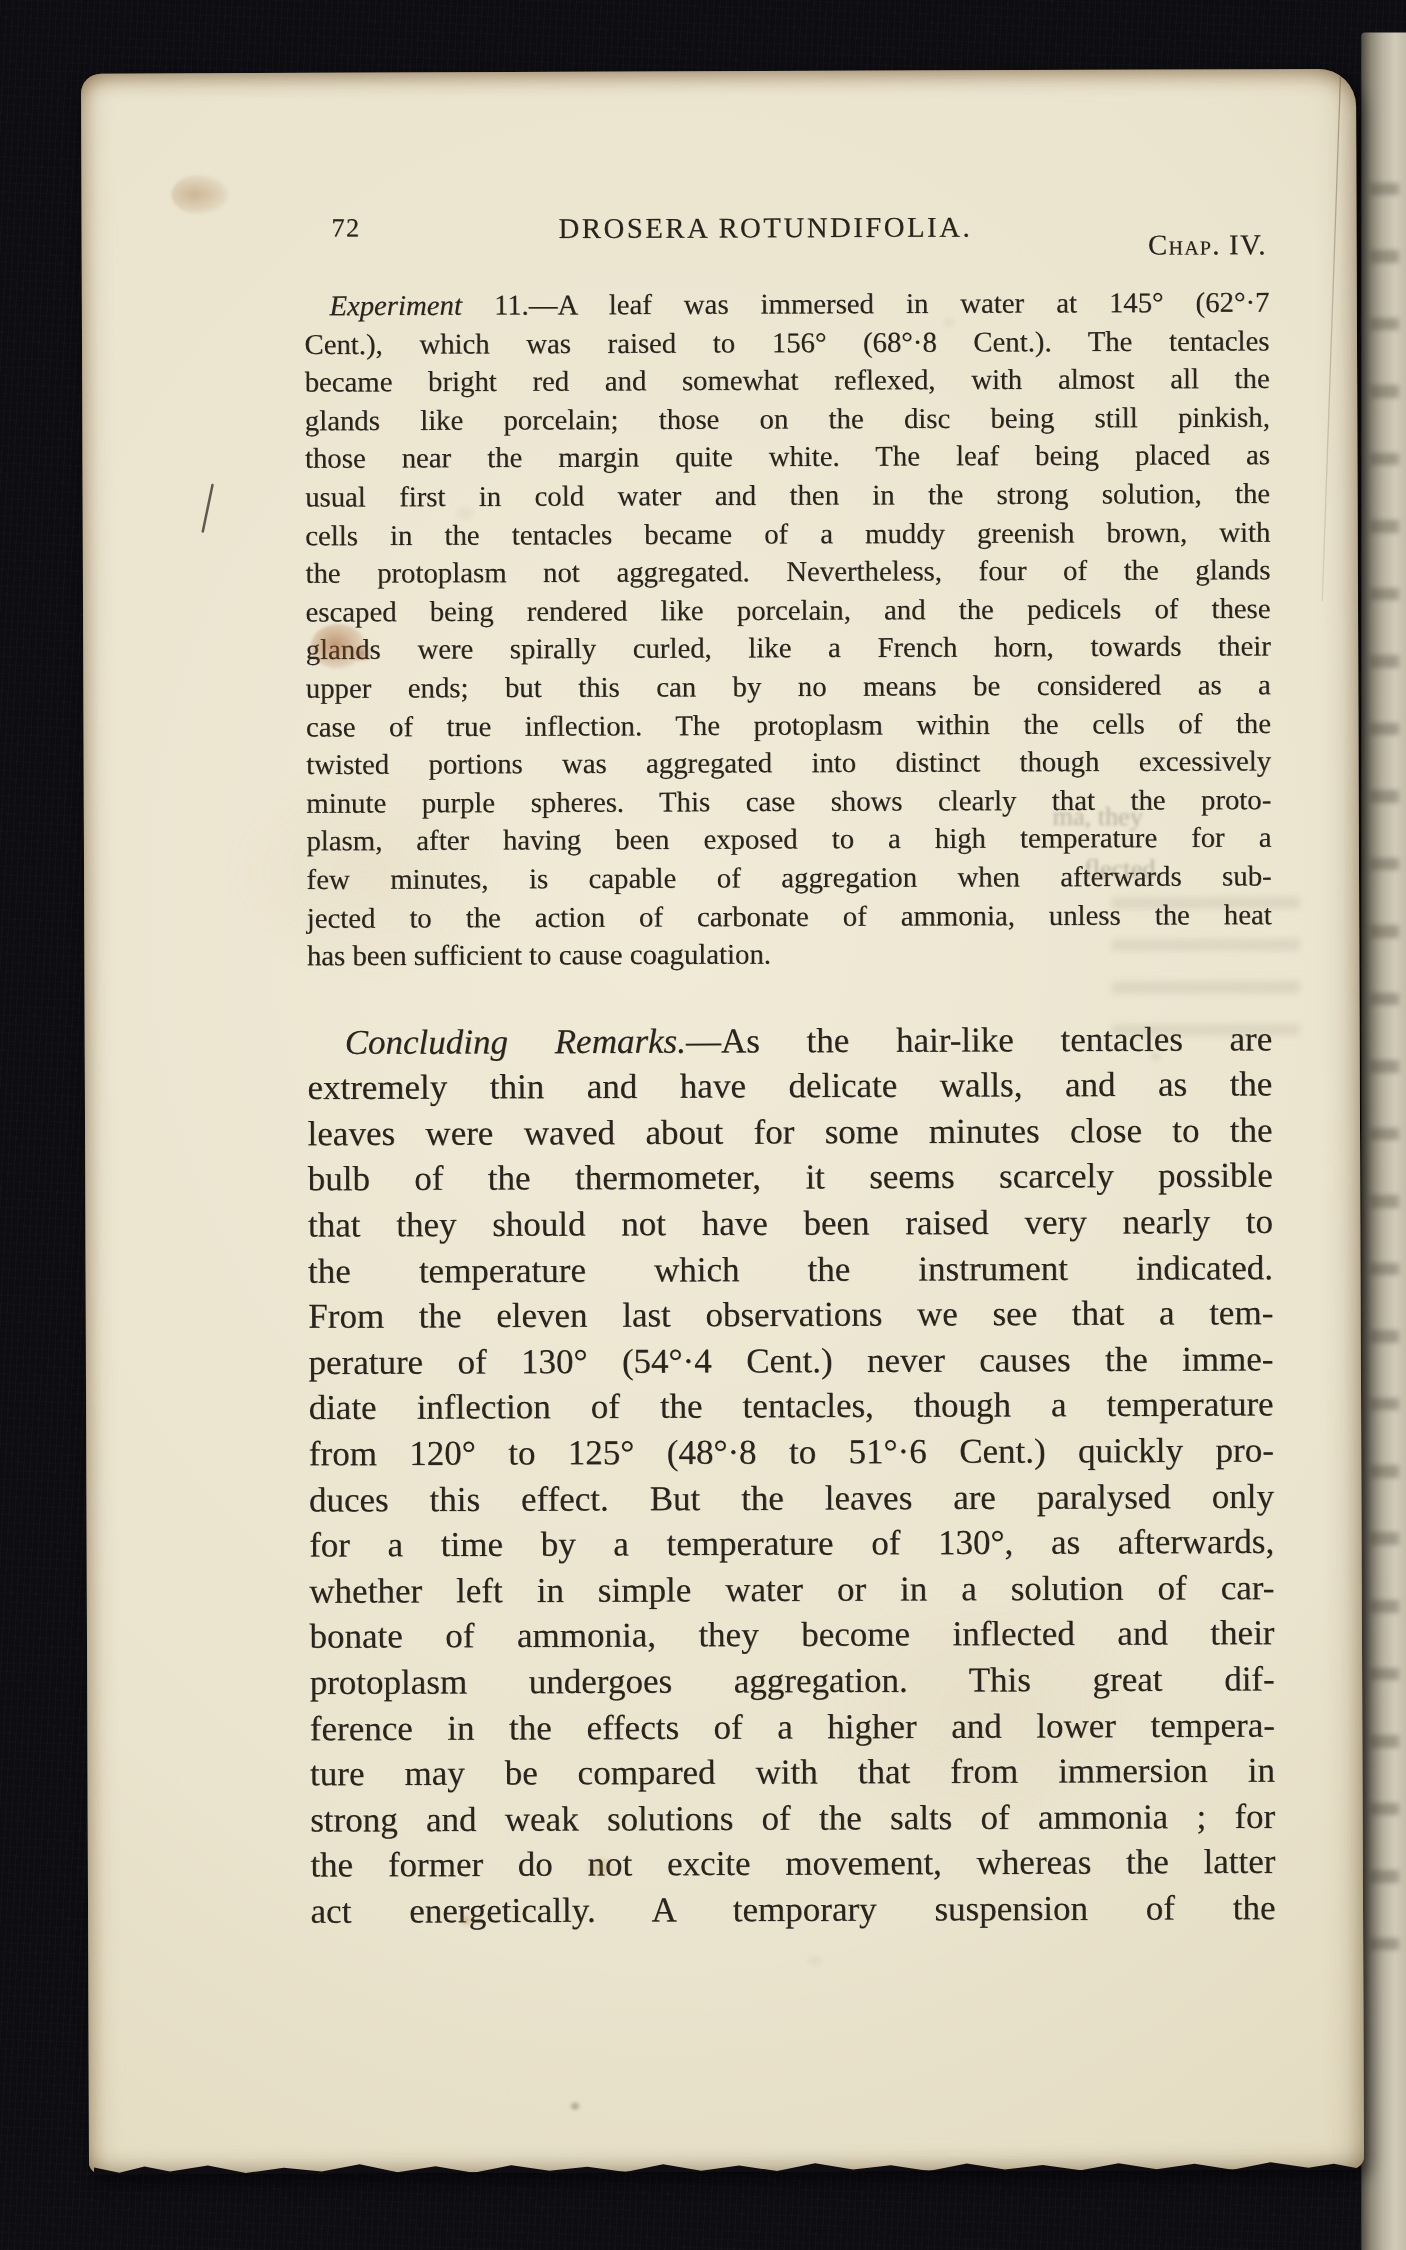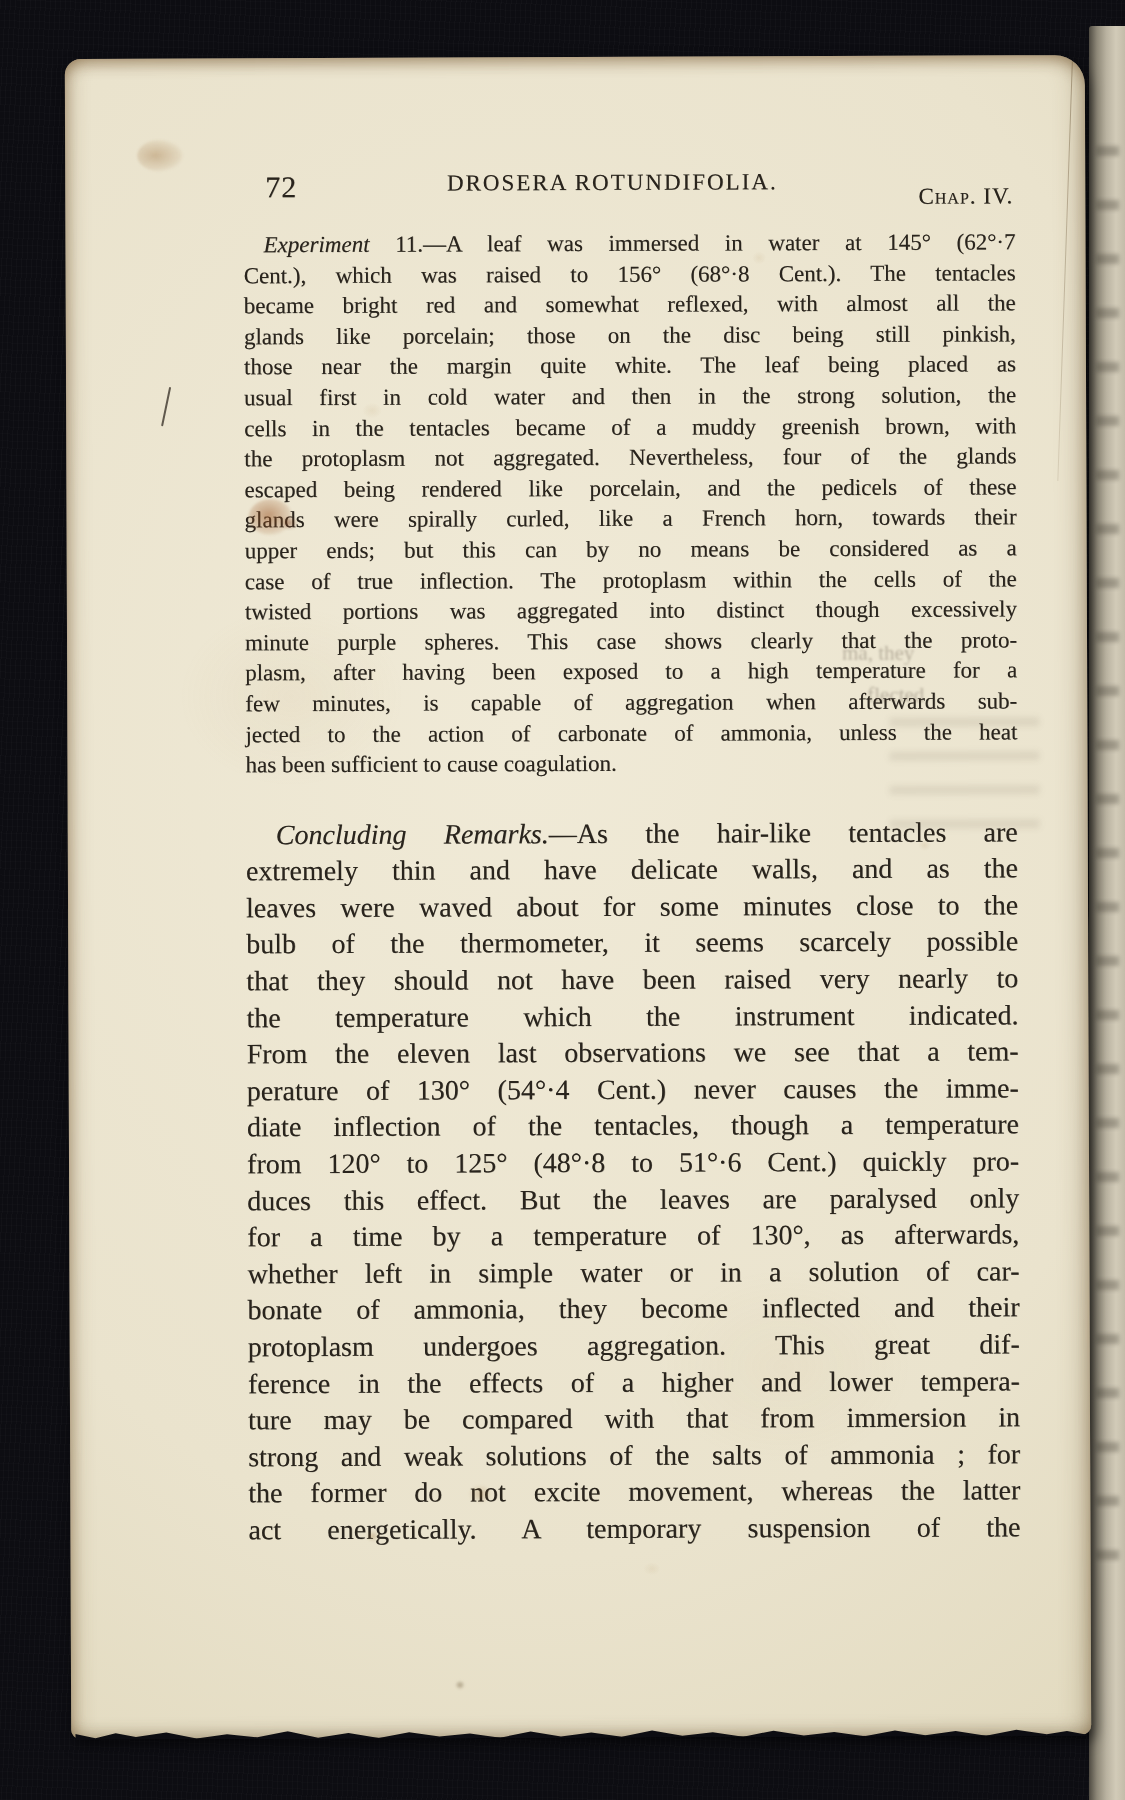--- a/index.html
+++ b/index.html
@@ -75,21 +75,21 @@
     position:absolute;left:822px;top:662px;width:150px;height:120px;
     background:repeating-linear-gradient(180deg,rgba(90,78,62,.20) 0 9px,transparent 9px 34px);
     filter:blur(3px);opacity:.55;pointer-events:none;
   }
   
   .text-block{
     position:absolute;left:178px;top:112px;width:772px;
     color:#29241d;text-shadow:.4px .2px .5px rgba(43,35,26,.45);
   }
   .header-row{position:relative;height:30px;font-size:23px;}
-  .page-number{position:absolute;left:22px;top:0;font-size:30px;letter-spacing:1px;}
+  .page-number{position:absolute;left:22px;top:0;font-size:21px;letter-spacing:1px;}
   .running-title{position:absolute;left:calc(50% - 17px);transform:translateX(-50%);top:1px;letter-spacing:2px;white-space:nowrap;}
   .chapter-label{position:absolute;right:2px;top:16px;font-variant:small-caps;letter-spacing:1px;margin-left:24px;}
   .para{text-align:justify;}
   .line{text-align:justify;text-align-last:justify;white-space:normal;overflow:visible;}
   .lead{font-style:italic;}
   .para1{margin-top:30px;font-size:23px;line-height:30.6px;}
   .para1 .line.first{text-indent:20px;}
   .para1 .lines .line:last-child{text-align-last:left;}
   .para2{margin-top:36px;font-size:28px;line-height:36.6px;}
   .para2 .line.first{text-indent:30px;}

